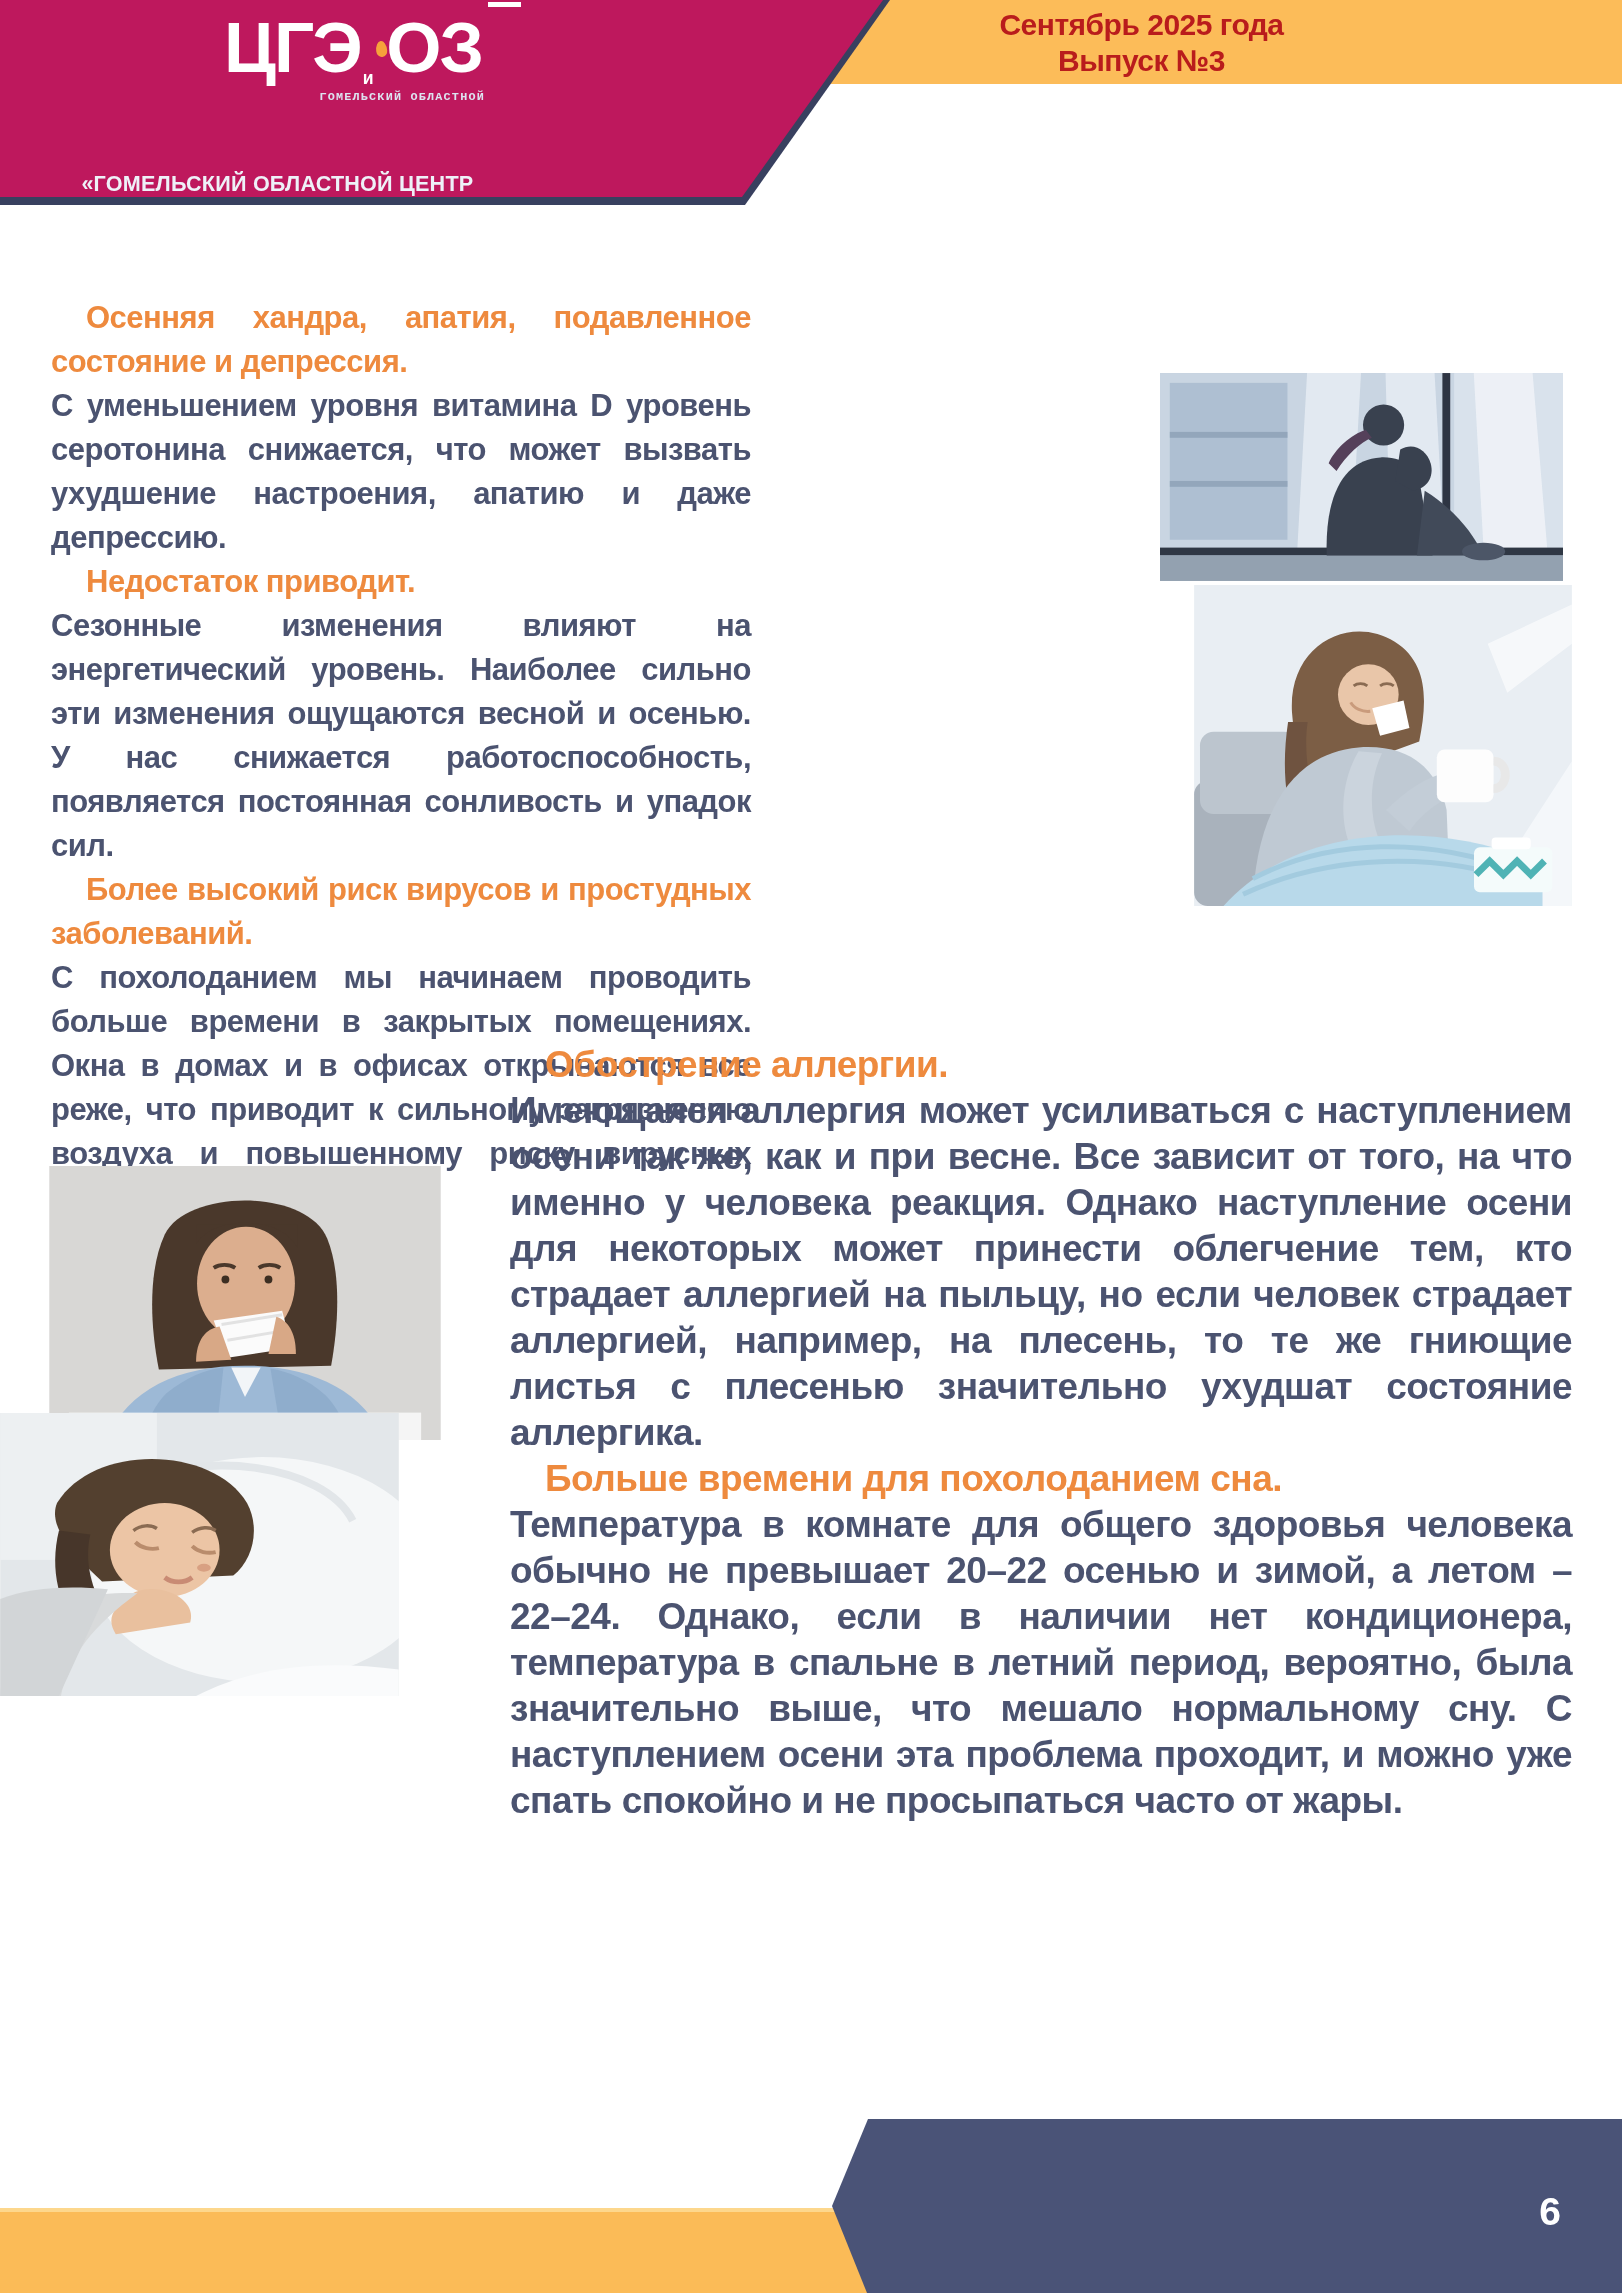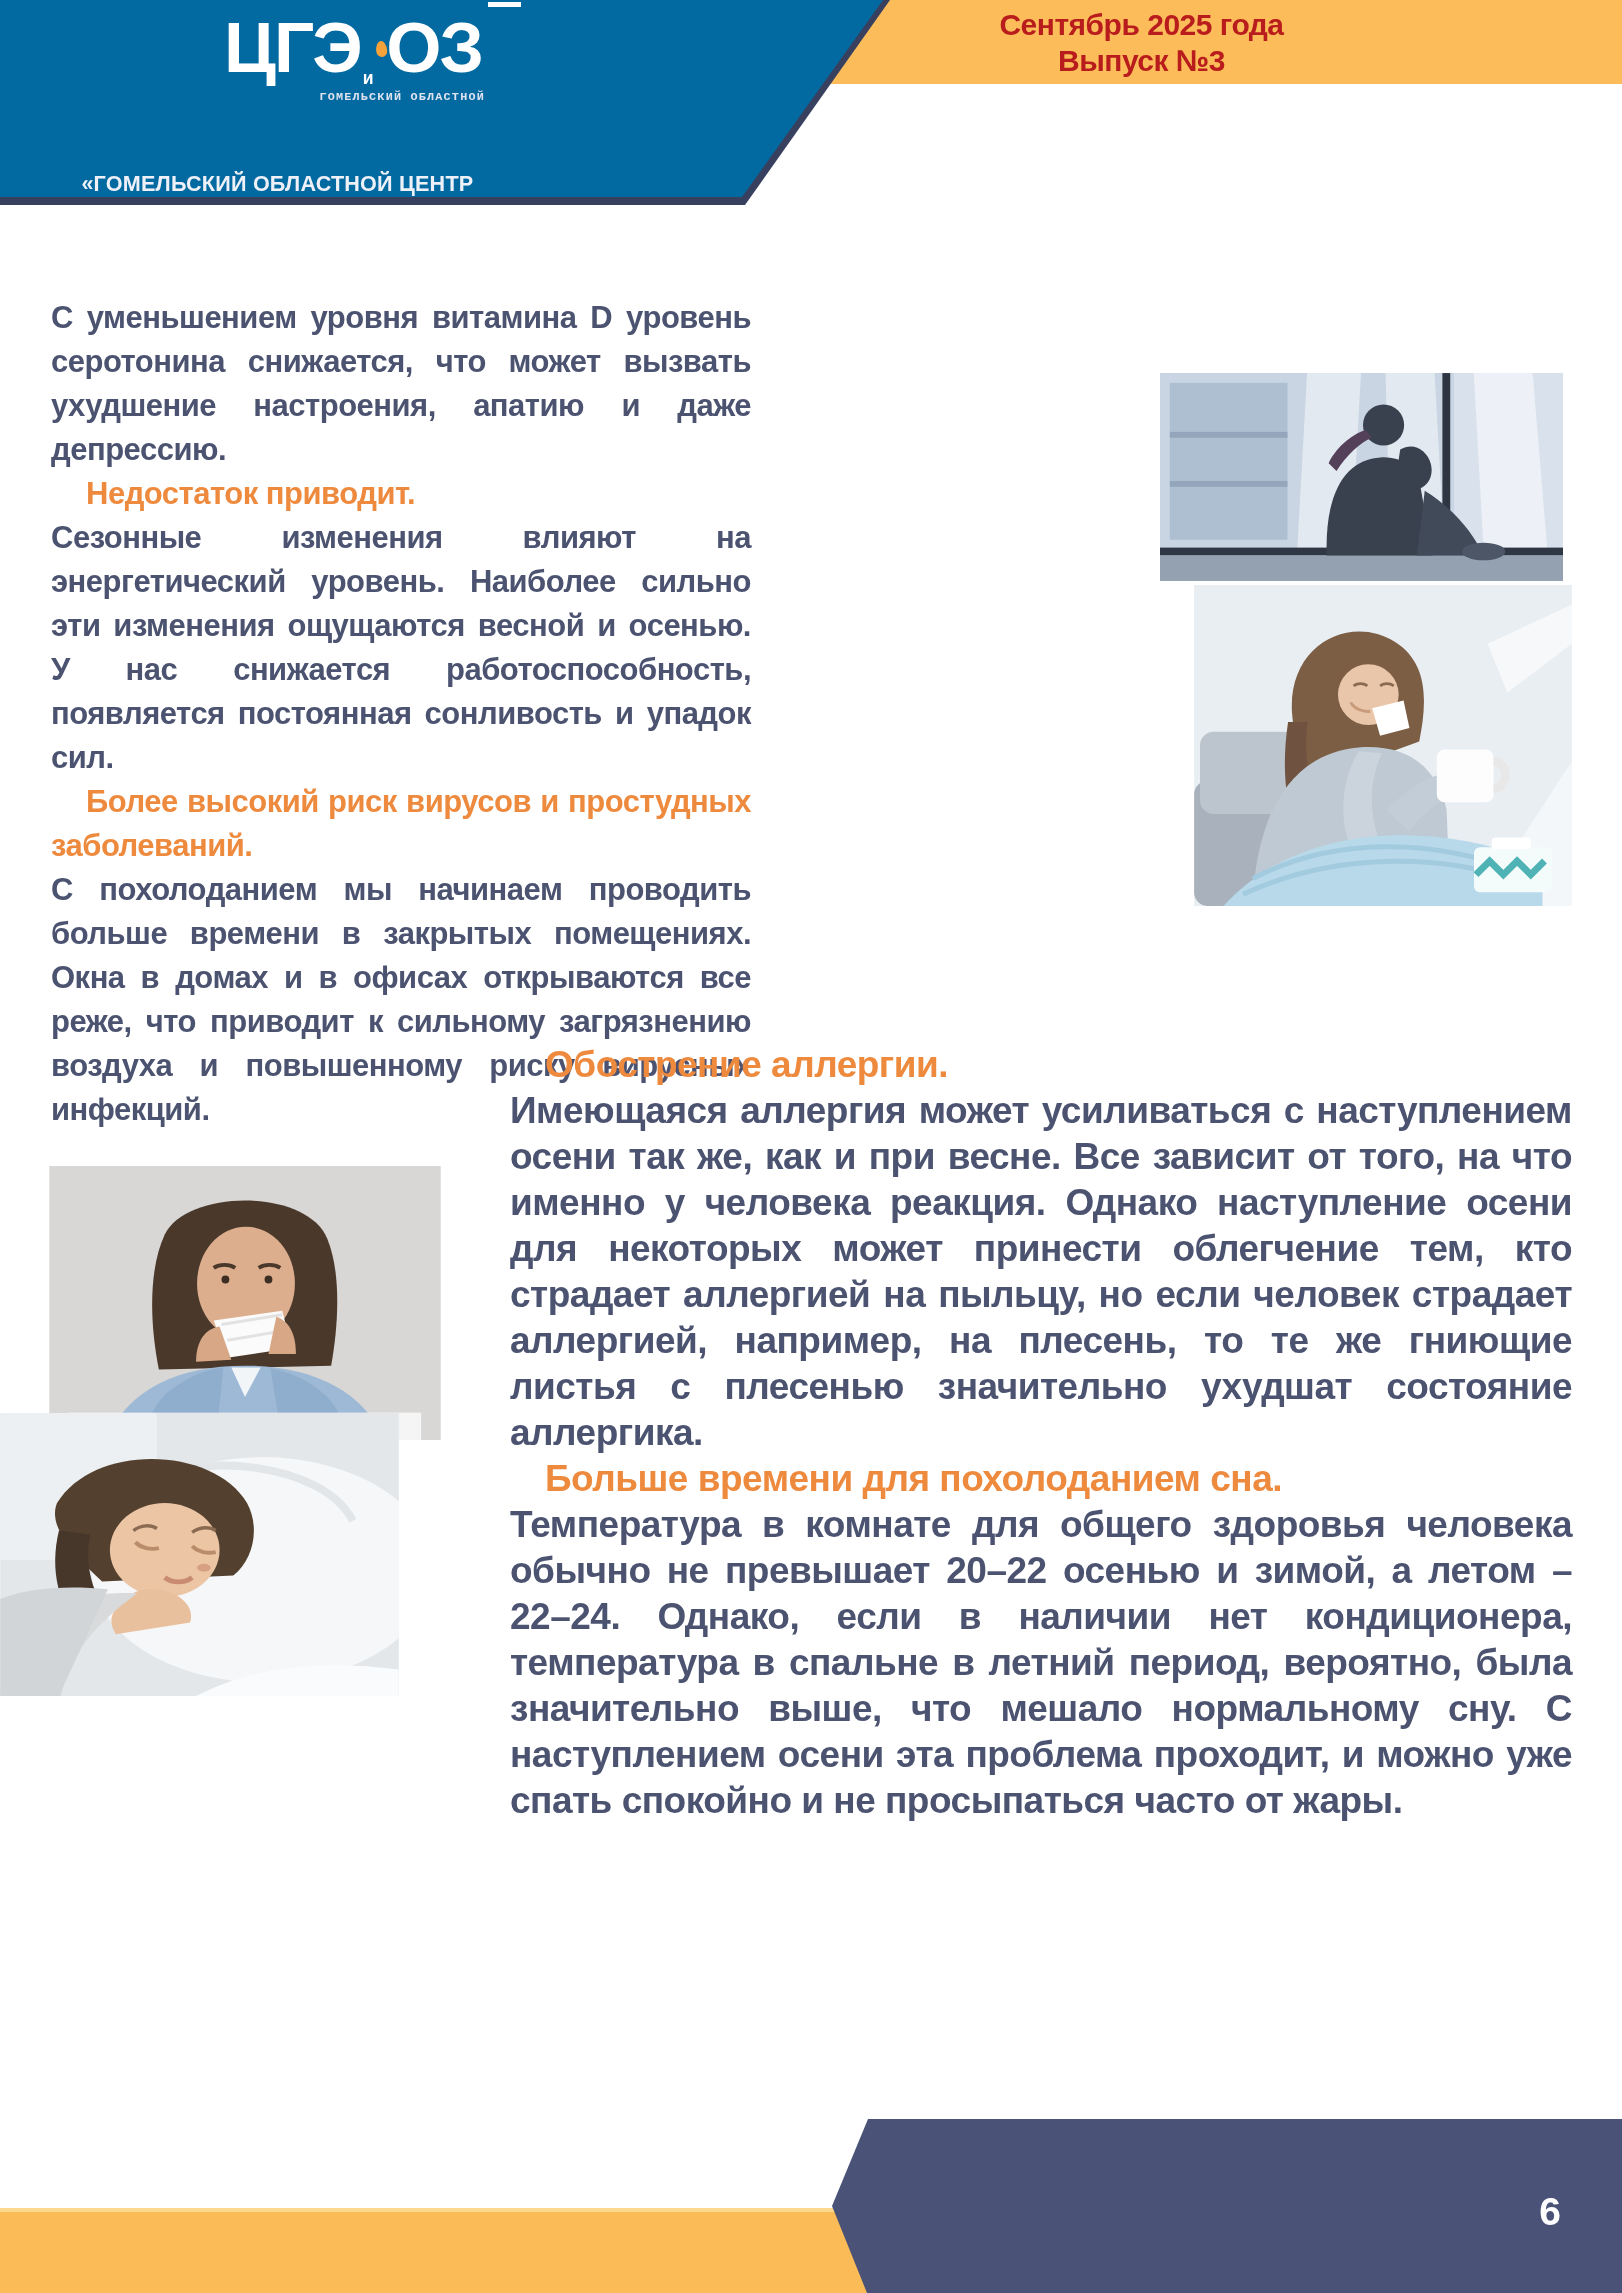--- a/index.html
+++ b/index.html
@@ -5,21 +5,21 @@
   html,body{margin:0;padding:0;background:#888;}
   .page{position:relative;width:1622px;height:2294px;background:#ffffff;overflow:hidden;
         font-family:"Liberation Sans", sans-serif;}
   
   .top-band{position:absolute;left:0;top:0;width:1622px;height:84px;background:#fcbc59;}
   .issue-box{position:absolute;left:882px;top:6.9px;width:519px;text-align:center;
              color:#b91c1c;font-weight:bold;font-size:30px;line-height:36px;letter-spacing:-0.5px;}
   .header-shadow{position:absolute;left:0;top:0;width:897px;height:205px;background:#38405f;
              -webkit-clip-path:polygon(0 0,890px 0,745px 205px,0 205px);
              clip-path:polygon(0 0,890px 0,745px 205px,0 205px);}
-  .header-main{position:absolute;left:0;top:0;width:892px;height:233px;background:#0369a1;
+  .header-main{position:absolute;left:0;top:0;width:892px;height:233px;background:#be185d;
              -webkit-clip-path:polygon(0 0,883px 0,742px 197px,0 197px);
              clip-path:polygon(0 0,883px 0,742px 197px,0 197px);}
   
   .logo{position:absolute;left:260px;top:7.8px;width:225px;color:#ffffff;}
   .logo-row{display:flex;align-items:flex-end;justify-content:center;}
   .logo-big{font-size:71px;line-height:80px;font-weight:800;letter-spacing:-2px;}
   .logo-mid{display:flex;flex-direction:column;align-items:center;margin:0 2px;}
   .logo-i{font-size:17.6px;font-weight:800;line-height:17.6px;}
   .logo-oz-wrap{position:relative;display:flex;flex-direction:row;align-items:center;}
   .flame{width:10.8px;height:15.7px;background:#f6a23b;border-radius:50% 50% 50% 50%/62% 62% 38% 38%;
@@ -78,20 +78,21 @@
       </div>
       <div class="logo-sub">ГОМЕЛЬСКИЙ ОБЛАСТНОЙ</div>
     </div>
     <div class="org-title">
       <div>«ГОМЕЛЬСКИЙ ОБЛАСТНОЙ ЦЕНТР ГИГИЕНЫ,</div>
       <div>ЭПИДЕМИОЛОГИИ И ОБЩЕСТВЕННОГО ЗДОРОВЬЯ»</div>
     </div>
   </div>
 
   <div class="col col-left">
+    <p class="head">Осенняя хандра, апатия, подавленное состояние и депрессия.</p>
     <p class="body">С уменьшением уровня витамина D уровень серотонина снижается, что может вызвать ухудшение настроения, апатию и даже депрессию.</p>
     <p class="head">Недостаток приводит.</p>
     <p class="body">Сезонные изменения влияют на энергетический уровень. Наиболее сильно эти изменения ощущаются весной и осенью. У нас снижается работоспособность, появляется постоянная сонливость и упадок сил.</p>
     <p class="head">Более высокий риск вирусов и простудных заболеваний.</p>
     <p class="body">С похолоданием мы начинаем проводить больше времени в закрытых помещениях. Окна в домах и в офисах открываются все реже, что приводит к сильному загрязнению воздуха и повышенному риску вирусных инфекций.</p>
   </div>
 
   <div class="col col-right">
     <p class="head">Обострение аллергии.</p>
     <p class="body">Имеющаяся аллергия может усиливаться с наступлением осени так же, как и при весне. Все зависит от того, на что именно у человека реакция. Однако наступление осени для некоторых может принести облегчение тем, кто страдает аллергией на пыльцу, но если человек страдает аллергией, например, на плесень, то те же гниющие листья с плесенью значительно ухудшат состояние аллергика.</p>

